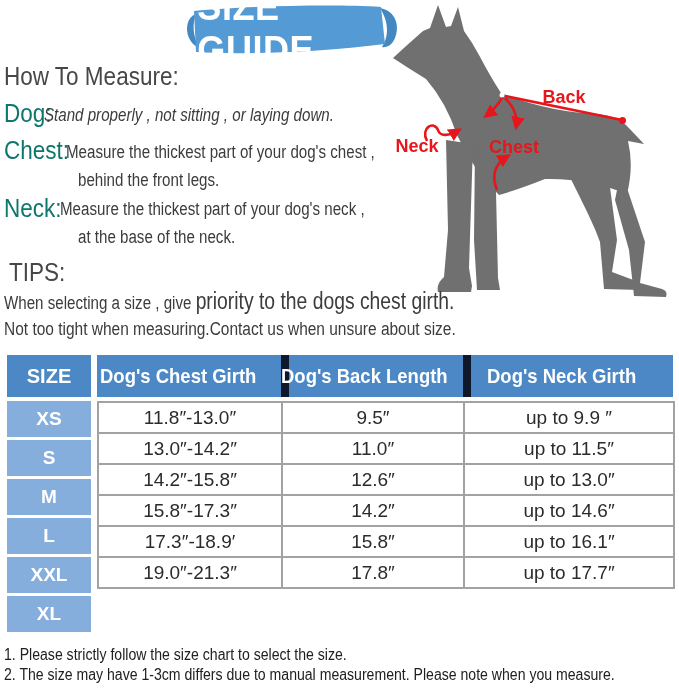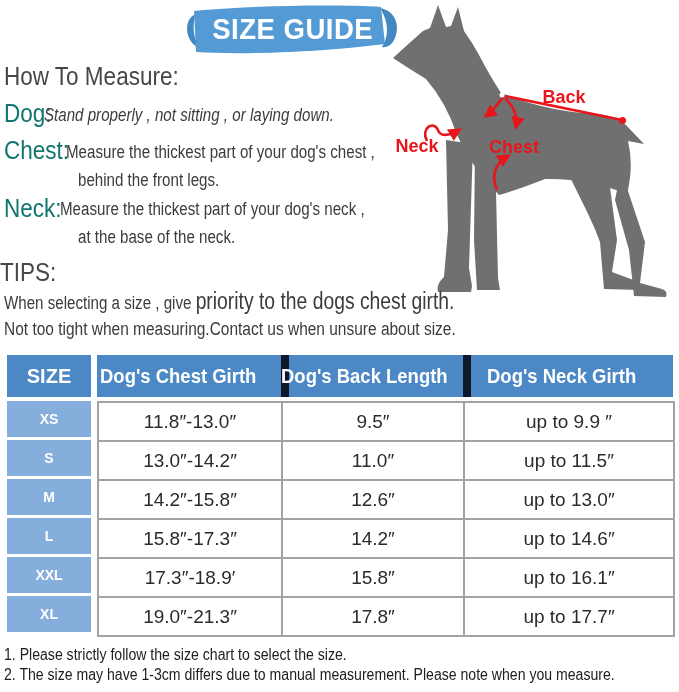--- a/index.html
+++ b/index.html
@@ -14,55 +14,55 @@
   .h-main { font-size:25px; color:#474747; }
   .m-label { font-size:25px; color:#0f766e; }
   .m-desc  { font-size:18px; color:#3c3c3c; }
   .tips-lead { font-size:18px; color:#3c3c3c; }
   .tips-emph { font-size:23px; color:#3c3c3c; }
   .tips-l2   { font-size:18px; color:#3c3c3c; }
   .note { font-size:16px; color:#202020; }
 
   
   .banner-text {
-    left:186px; top:4px; width:214px; height:50px;
+    left:192px; top:4px; width:214px; height:50px;
     display:flex; align-items:center; justify-content:center;
-    color:#ffffff; font-size:29px; font-weight:bold; letter-spacing:0.5px;
+    color:#ffffff; font-size:38px; font-weight:bold; letter-spacing:0.5px;
   }
   .banner-text span { display:inline-block; transform:scaleX(0.95); }
 
   
   .tablewrap { left:7px; top:355px; width:668px; display:flex; }
   .sizecol { width:84px; flex:0 0 84px; }
   .sizehead {
     height:42px; background:#4b88c5; color:#fff; display:flex;
     align-items:center; justify-content:center; font-size:20px; font-weight:bold;
   }
   .sizecells { margin-top:4px; }
   .sizecell {
     height:36px; margin-bottom:3px; background:#85aedd; color:#fff;
     display:flex; align-items:center; justify-content:center;
-    font-size:14px; font-weight:bold;
+    font-size:19px; font-weight:bold;
   }
   .colgap { width:6px; flex:0 0 6px; background:#ffffff; }
   .datacol { flex:1 1 auto; }
   .headgrid { display:grid; grid-template-columns:184px 182px 210px; }
   .hcell {
     height:42px; background:#4b88c5; color:#fff; display:flex;
     align-items:center; justify-content:center; font-size:21px; font-weight:bold;
   }
   .hcell + .hcell { border-left:8px solid #0f172a; }
   .hcell .cond { --sx:0.88; }
   .databody {
     margin-top:4px; display:grid; grid-template-columns:184px 182px 210px;
     border-top:2px solid #a2a2a2; border-left:2px solid #a2a2a2;
   }
   .drow { display:contents; }
   .dcell {
-    box-sizing:border-box; height:39px;
+    box-sizing:border-box; height:31px;
     border-right:2px solid #a2a2a2; border-bottom:2px solid #a2a2a2;
     background:#fff; color:#2b2b2b; font-size:19px;
     display:flex; align-items:center; justify-content:center;
   }
 
   
   .dogsvg { left:393px; top:0px; }
   .red-label { font:bold 18px "Liberation Sans","DejaVu Sans",sans-serif; fill:#e8151c; }
 </style>
 </head>
@@ -130,21 +130,21 @@
   <div class="abs m-label" style="left:4px; top:194px;">
     <span class="cond" style="--sx:0.9;">Neck:</span>
   </div>
   <div class="abs m-desc" style="left:60px; top:199px;">
     <span class="cond">Measure the thickest part of your dog's neck ,</span>
   </div>
   <div class="abs m-desc" style="left:78px; top:227px;">
     <span class="cond">at the base of the neck.</span>
   </div>
 
-  <div class="abs h-main" style="left:0; top:258px;">
+  <div class="abs h-main" style="left:9px; top:258px;">
     <span class="cond" style="--sx:0.9;">TIPS:</span>
   </div>
   <div class="abs" style="left:4px; top:288px;">
     <span class="cond">
       <span class="tips-lead">When selecting a size , give </span><span class="tips-emph">priority to the dogs chest girth.</span>
     </span>
   </div>
   <div class="abs tips-l2" style="left:4px; top:319px;">
     <span class="cond" style="--sx:0.86;">Not too tight when measuring.Contact us when unsure about size.</span>
   </div>

